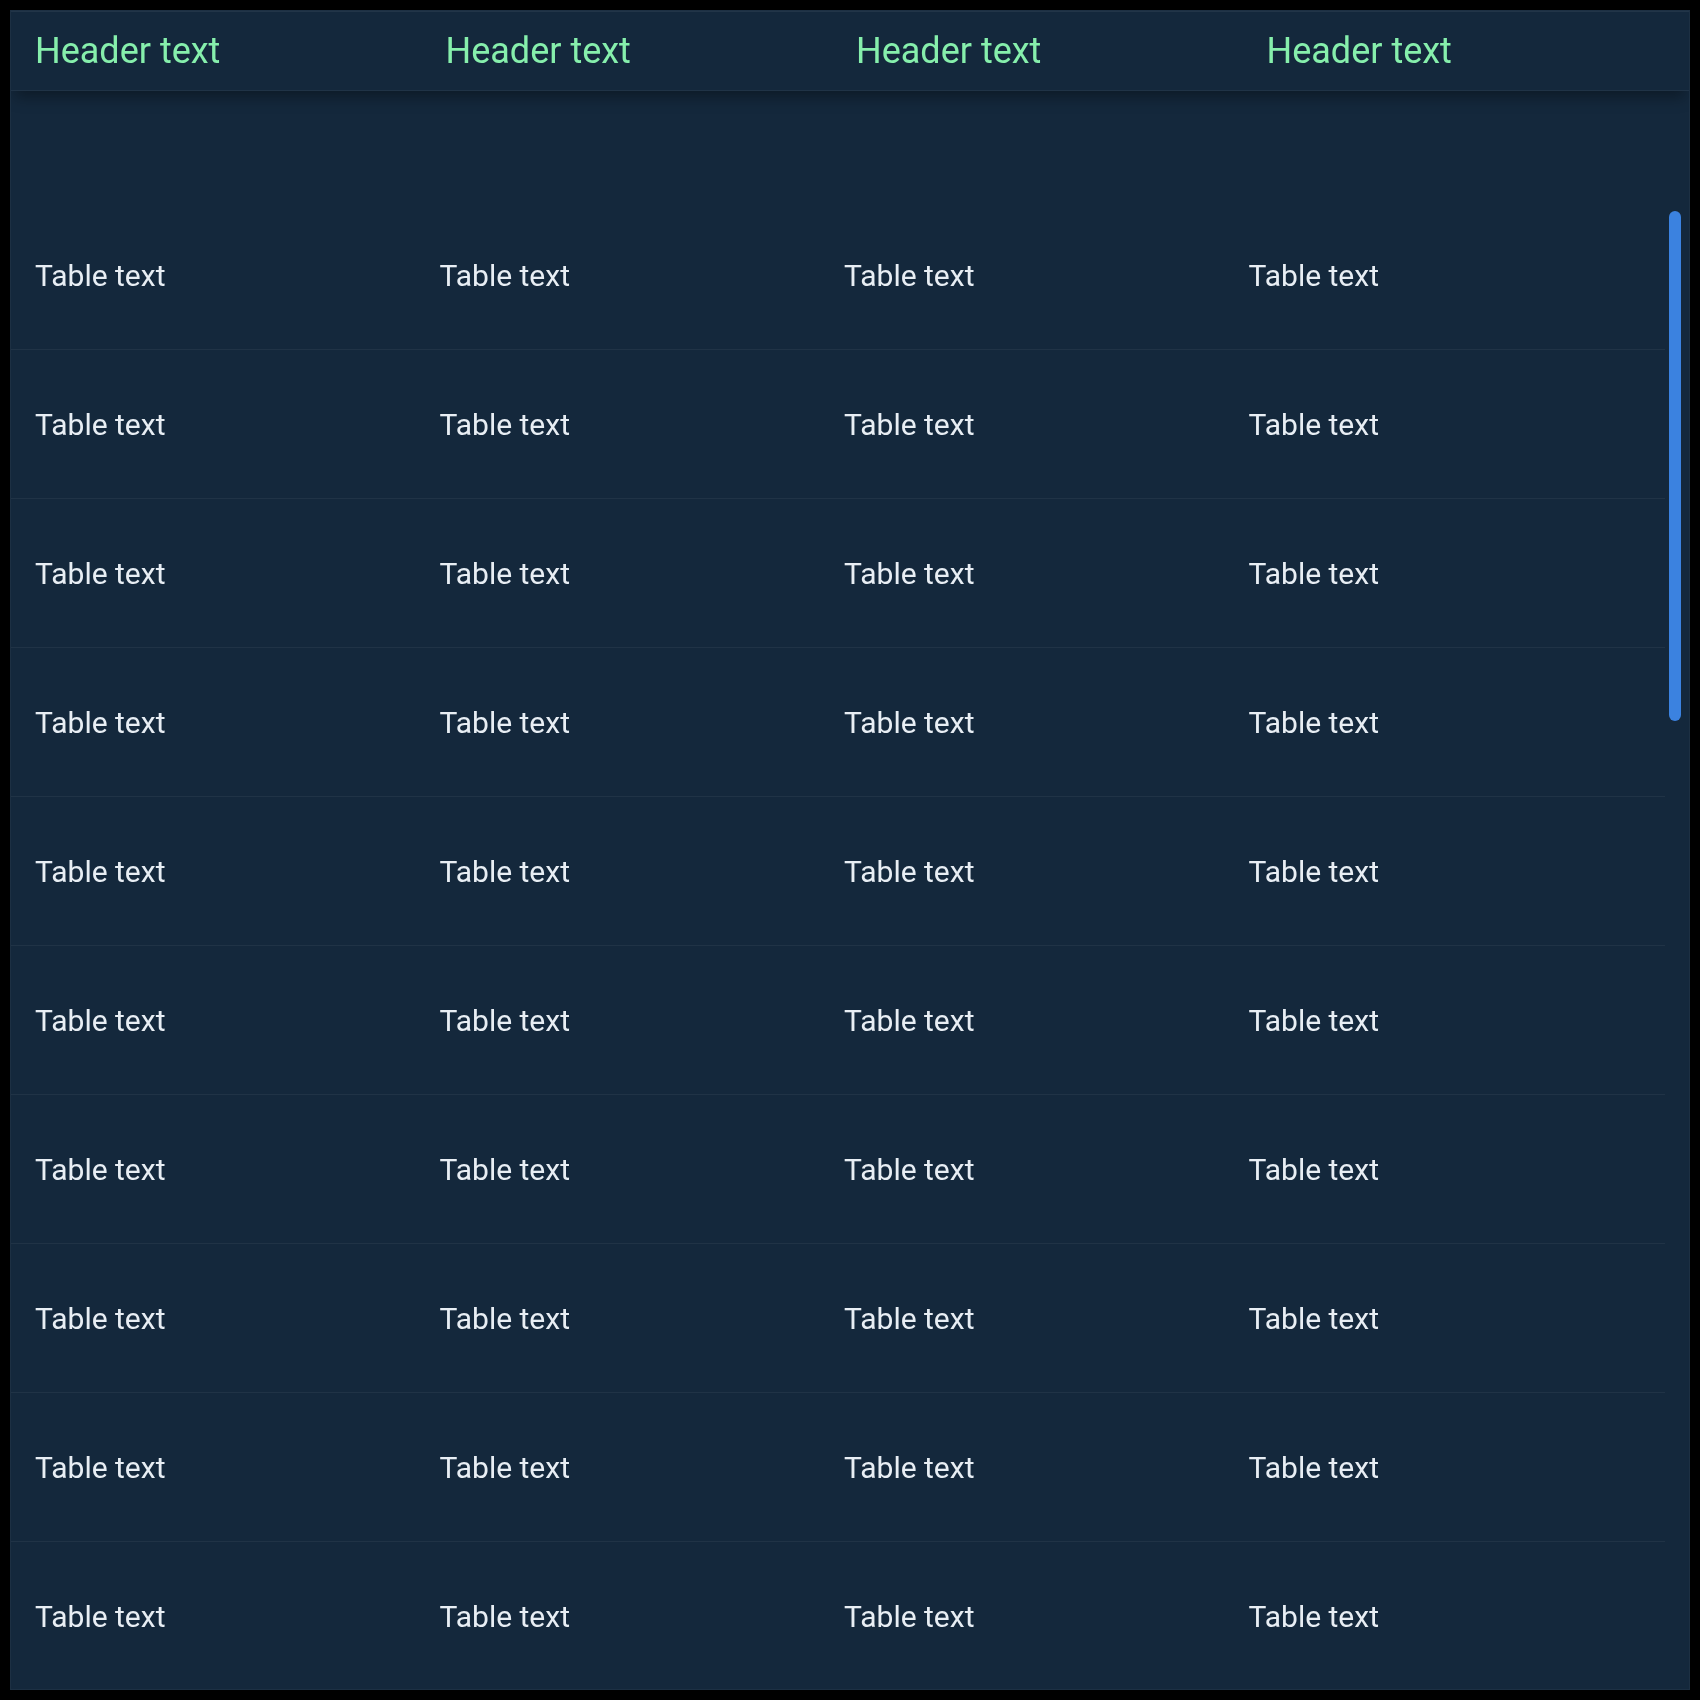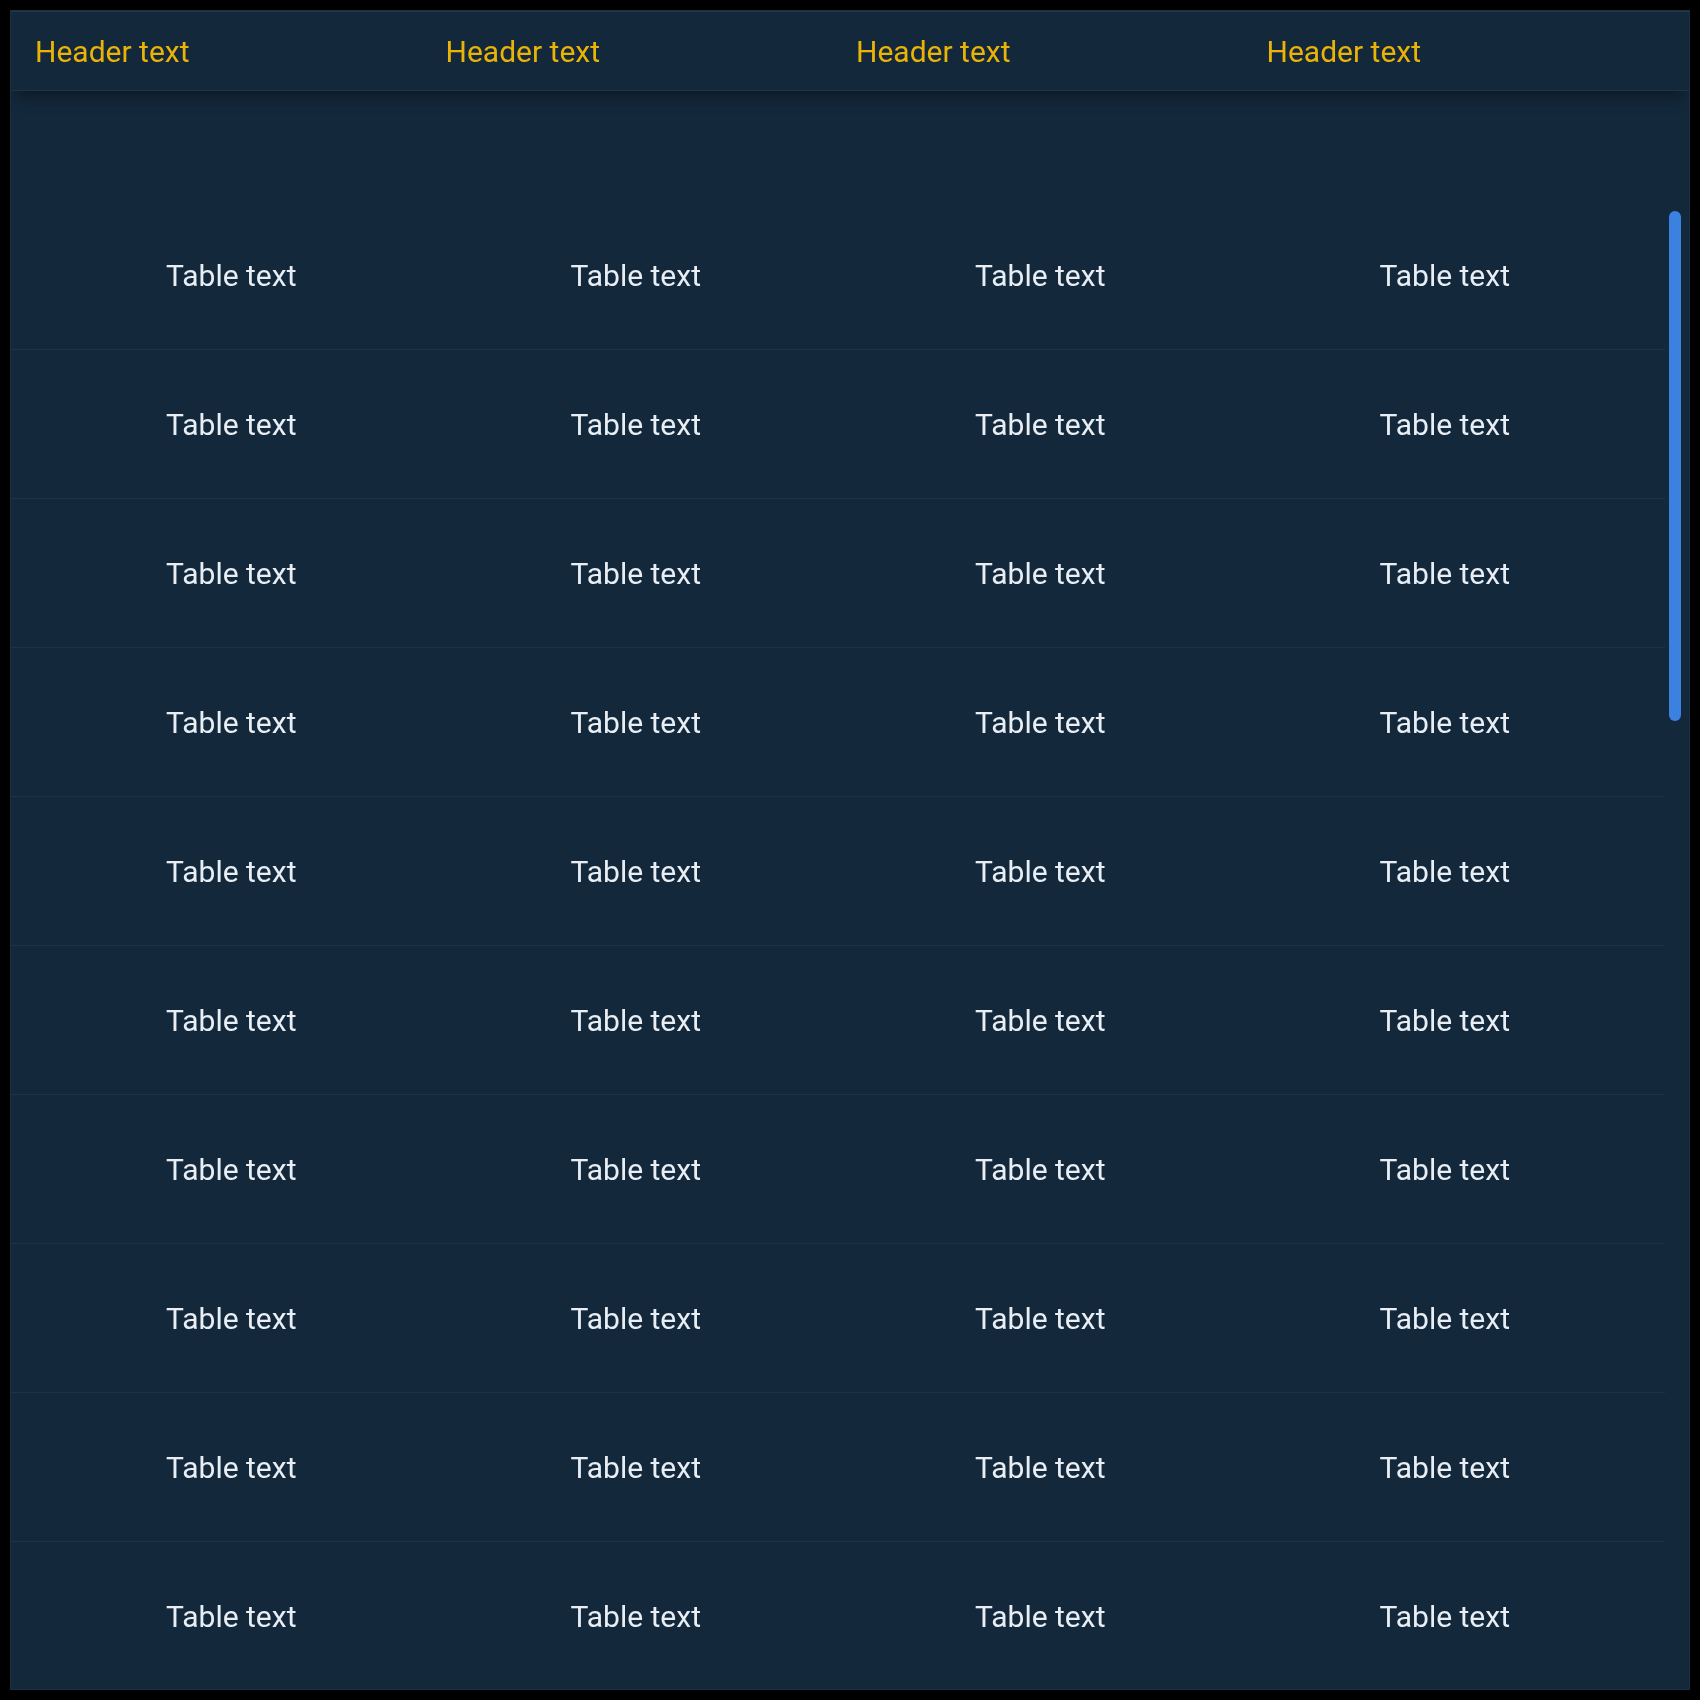--- a/index.html
+++ b/index.html
@@ -39,36 +39,35 @@
     align-items: center;
     border-top: 1px solid rgba(255,255,255,0.06);
     border-bottom: 1px solid rgba(255,255,255,0.05);
     box-shadow: 0 10px 14px -4px rgba(0,0,0,0.35);
     position: relative;
     z-index: 2;
     background: #14283c;
   }
   .header-cell {
     flex: 1;
-    font-size: 30px;
+    font-size: 36px;
     font-weight: 400;
-    color: #eab308;
+    color: #86efac;
     padding: 0 6px;
   }
   .body-wrap {
     position: absolute;
     top: 190px;
     left: 0;
     right: 0;
     bottom: 0;
     overflow: hidden;
   }
   .rows {
     width: calc(100% - 24px);
-    text-align: center;
   }
   .row {
     display: flex;
     align-items: center;
     height: 149px;
     padding: 0 18px;
     border-bottom: 1px solid rgba(255,255,255,0.055);
   }
   .cell {
     flex: 1;

